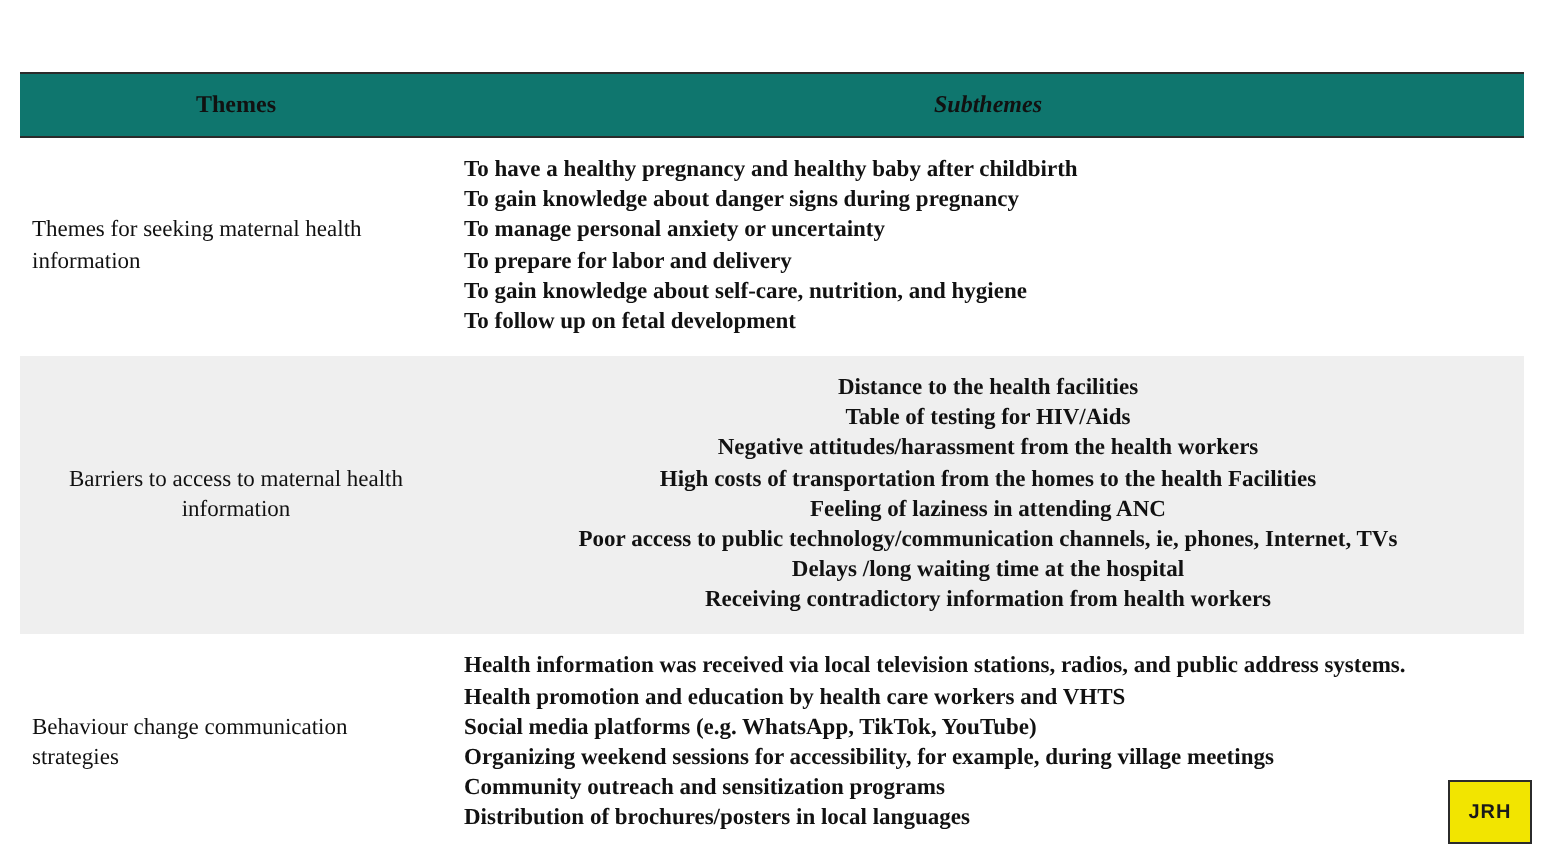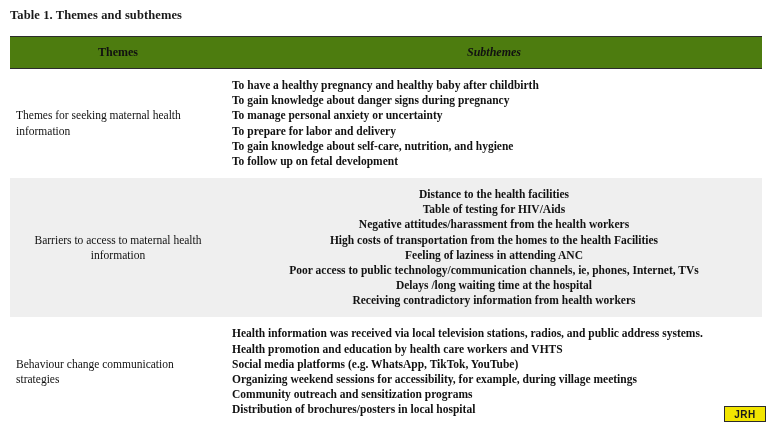--- a/index.html
+++ b/index.html
@@ -32,21 +32,21 @@
     position: absolute;
     left: 10px;
     top: 36px;
     width: 752px;
     border-collapse: collapse;
     font-family: "Liberation Serif", serif;
     font-size: 11.5px;
     color: #111111;
   }
   table.themes thead th {
-    background: #4d7c0f;
+    background: #0f766e;
     font-weight: bold;
     font-size: 12px;
     text-align: center;
     padding: 8px 4px;
     border-top: 1.4px solid #2b2b2b;
     border-bottom: 1.4px solid #2b2b2b;
   }
   table.themes thead th.col-theme { width: 216px; }
   table.themes thead th.col-sub { width: 536px; font-style: italic; }
   table.themes tbody td {
@@ -70,41 +70,40 @@
     font-weight: bold;
   }
   td.sub-cell .line {
     white-space: nowrap;
   }
   .footer-mark {
     position: absolute;
     right: 8px;
     bottom: 4px;
     width: 42px;
-    height: 16px;
+    height: 32px;
     background: #f2e500;
     border: 1px solid #2b2b2b;
     display: flex;
     align-items: center;
     justify-content: center;
   }
   .footer-mark span {
     font-family: "Liberation Sans", sans-serif;
     font-size: 10px;
     font-weight: bold;
     color: #1a1a1a;
     letter-spacing: 0.5px;
   }
 </style>
 </head>
 <body>
 
 <div class="page">
 
-  <div class="caption">Table 1. Themes and subthemes</div>
 
   <table class="themes">
     <thead>
       <tr>
         <th class="col-theme">Themes</th>
         <th class="col-sub">Subthemes</th>
       </tr>
     </thead>
     <tbody>
 
@@ -135,21 +134,21 @@
       </tr>
 
       <tr class="lastrow">
         <td class="theme-cell">Behaviour change communication strategies</td>
         <td class="sub-cell">
           <div class="line">Health information was received via local television stations, radios, and public address systems.</div>
           <div class="line"> Health promotion and education by health care workers and VHTS</div>
           <div class="line">Social media platforms (e.g. WhatsApp, TikTok, YouTube)</div>
           <div class="line"> Organizing weekend sessions for accessibility, for example, during village meetings</div>
           <div class="line"> Community outreach and sensitization programs</div>
-          <div class="line"> Distribution of brochures/posters in local hospital</div>
+          <div class="line"> Distribution of brochures/posters in local languages</div>
         </td>
       </tr>
 
     </tbody>
   </table>
 
   <div class="footer-mark">
     <span>JRH</span>
   </div>
 

